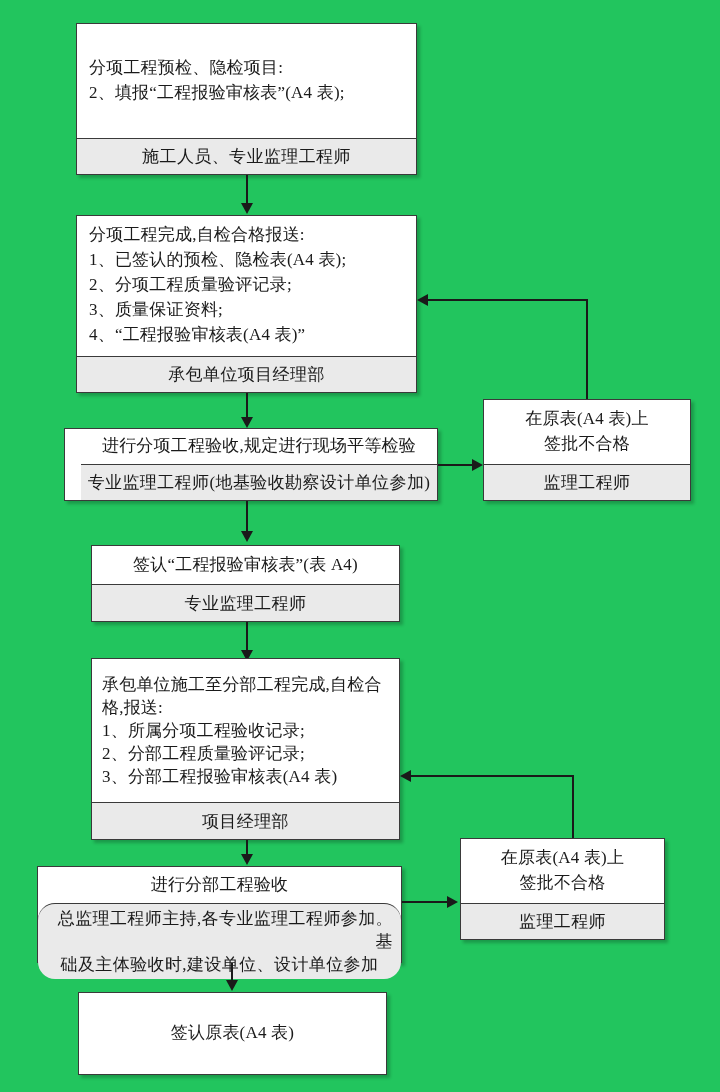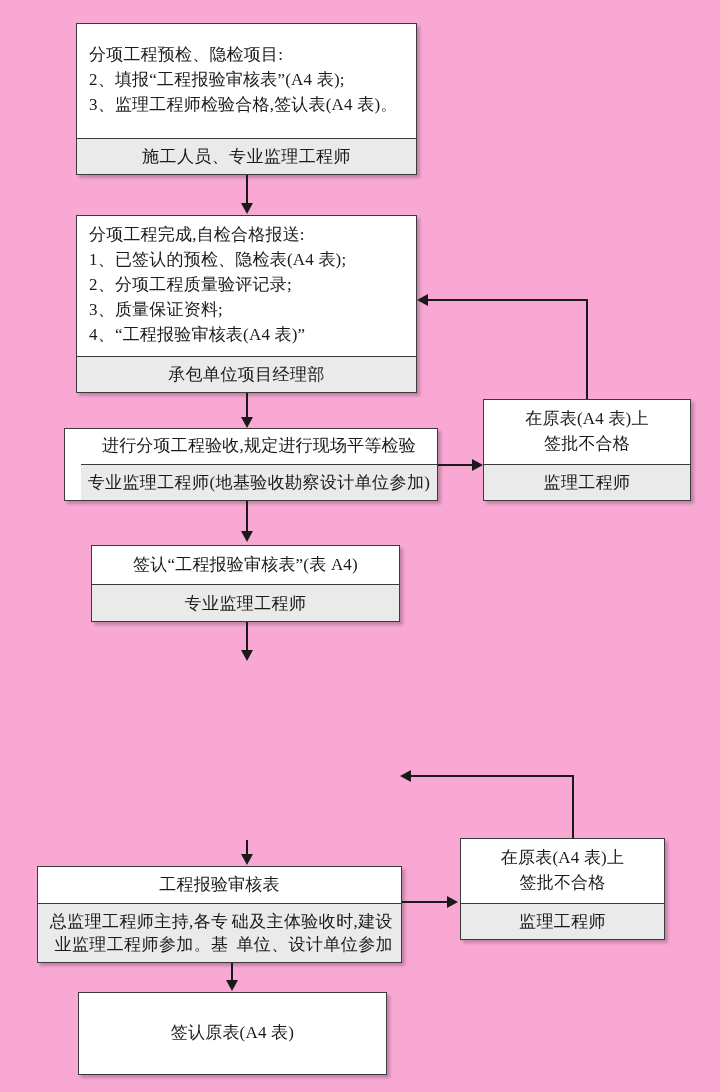--- a/index.html
+++ b/index.html
@@ -4,21 +4,21 @@
 <style>
   html, body {
     margin: 0;
     padding: 0;
     background: #ffffff;
   }
   #canvas {
     position: relative;
     width: 720px;
     height: 1092px;
-    background: #f9a8d4;
+    background: #22c55e;
     font-family: "Liberation Serif", "DejaVu Serif", serif;
     overflow: hidden;
   }
 
   
   .node {
     position: absolute;
     box-sizing: border-box;
     border: 1.5px solid #3a3a3a;
     background: #ffffff;
@@ -96,21 +96,20 @@
 </style>
 </head>
 <body>
 
 <div id="canvas">
 
   <div class="node" style="left:76px; top:23px; width:341px; height:152px;">
     <div class="body">
       <div class="line">分项工程预检、隐检项目:</div>
       <div class="line">2、填报“工程报验审核表”(A4 表);</div>
-      <div class="line">3、监理工程师检验合格,签认表(A4 表)。</div>
     </div>
     <div class="actor" style="height:36px;">
       <span class="actor-text">施工人员、专业监理工程师</span>
     </div>
   </div>
 
   <div class="conn v" style="left:246px; top:175px; height:30px;"></div>
   <div class="arrow-down" style="left:240.5px; top:203px;"></div>
 
   <div class="node" style="left:76px; top:215px; width:341px; height:178px;">
@@ -163,33 +162,45 @@
       <div class="line">签认“工程报验审核表”(表 A4)</div>
     </div>
     <div class="actor" style="height:37px;">
       <span class="actor-text">专业监理工程师</span>
     </div>
   </div>
 
   <div class="conn v" style="left:246px; top:622px; height:30px;"></div>
   <div class="arrow-down" style="left:240.5px; top:650px;"></div>
 
+  <div class="node" style="left:91px; top:658px; width:309px; height:182px;">
+    <div class="body" style="padding:6px 10px;">
+      <div class="line tight">承包单位施工至分部工程完成,自检合</div>
+      <div class="line tight">格,报送:</div>
+      <div class="line tight">1、所属分项工程验收记录;</div>
+      <div class="line tight">2、分部工程质量验评记录;</div>
+      <div class="line tight">3、分部工程报验审核表(A4 表)</div>
+    </div>
+    <div class="actor" style="height:37px;">
+      <span class="actor-text">项目经理部</span>
+    </div>
+  </div>
 
   <div class="conn v" style="left:572px; top:775px; height:64px;"></div>
   <div class="conn h" style="left:411px; top:775px; width:163px;"></div>
   <div class="arrow-left" style="left:400px; top:769.5px;"></div>
 
   <div class="conn v" style="left:246px; top:840px; height:15px;"></div>
   <div class="arrow-down" style="left:240.5px; top:854px;"></div>
 
   <div class="node" style="left:37px; top:866px; width:365px; height:97px;">
     <div class="body center" style="padding:3px 10px; flex:0 0 36px;">
-      <div class="line">工程报验审核表</div>
-    </div>
-    <div class="actor" style="flex:1 1 auto; flex-direction:row; padding:3px 8px;">
+      <div class="line">进行分部工程验收</div>
+    </div>
+    <div class="actor" style="flex:1 1 auto; flex-direction:column; padding:3px 8px;border-radius:17px;">
       <span class="actor-text">总监理工程师主持,各专业监理工程师参加。基</span>
       <span class="actor-text">础及主体验收时,建设单位、设计单位参加</span>
     </div>
   </div>
 
   <div class="conn h" style="left:402px; top:901px; width:46px;"></div>
   <div class="arrow-right" style="left:447px; top:895.5px;"></div>
 
   <div class="node" style="left:460px; top:838px; width:205px; height:102px;">
     <div class="body center" style="padding:4px 8px;">

